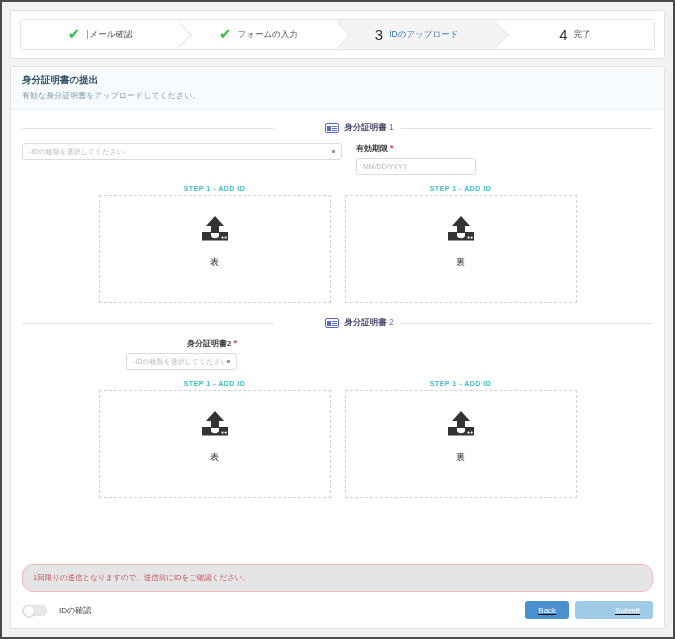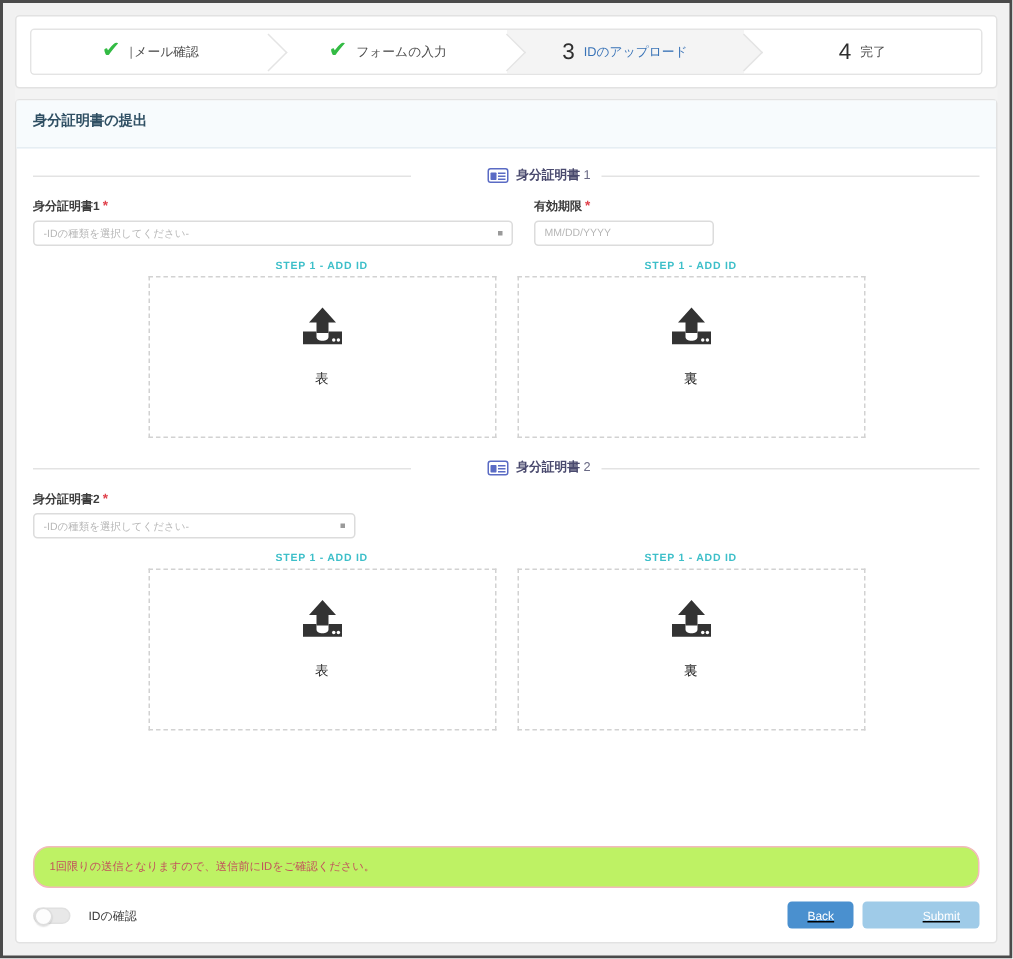--- a/index.html
+++ b/index.html
@@ -164,21 +164,21 @@
     font-weight: bold;
     color: #4a4a6e;
   }
   .sec-title .n { font-weight: normal; color: #6a6a85; }
 
   
   .field-row { display: flex; gap: 0; }
   .field { display: flex; flex-direction: column; }
   .field.w1 { width: 320px; }
   .field.w2 { width: 120px; margin-left: 14px; }
-  .field.w3 { width: 215px; }
+  .field.w3 { width: 215px; align-items: flex-end; }
   .field-label {
     font-size: 8px;
     font-weight: bold;
     color: #3c3c3c;
     margin-bottom: 4px;
   }
   .req { color: #e0414b; font-size: 9px; margin-left: 2px; }
   .control {
     height: 17px;
     border: 1px solid #dcdcdc;
@@ -233,21 +233,21 @@
   }
   .up-icon { margin-bottom: 9px; }
   .dz-label {
     font-size: 9px;
     color: #2a2a2a;
   }
 
   
   .alert {
     margin: 0 0 9px 0;
-    background: #bef264;
+    background: #e5e5e5;
     border: 1px solid #f3b9bc;
     border-radius: 11px;
     padding: 8px 10px;
     font-size: 7.5px;
     color: #c2545c;
   }
 
   
   .foot {
     display: flex;
@@ -324,20 +324,21 @@
           <span class="step-label">完了</span>
         </div>
 
       </div>
     </div>
 
     <div class="card">
 
       <div class="card-head">
         <div class="card-title">身分証明書の提出</div>
+        <div class="card-sub">有効な身分証明書をアップロードしてください。</div>
       </div>
 
       <div class="card-body">
 
         <div class="sec-divider">
           <div class="rule"></div>
           <div class="mid">
             <span class="id-icon">
               <i class="ph"></i>
               <span class="lines">
@@ -346,21 +347,20 @@
                   <i class="ln"></i>
                 </span>
             </span>
             <span class="sec-title"><span>身分証明書</span> <span class="n">1</span></span>
           </div>
           <div class="rule"></div>
         </div>
 
         <div class="field-row">
           <div class="field w1">
-            <div class="field-label"><span>身分証明書1</span><span class="req">*</span></div>
             <div class="control sel">-IDの種類を選択してください-</div>
           </div>
           <div class="field w2">
             <div class="field-label"><span>有効期限</span><span class="req">*</span></div>
             <div class="control">MM/DD/YYYY</div>
           </div>
         </div>
 
         <div class="upload-row">
           <div class="upload-col">

